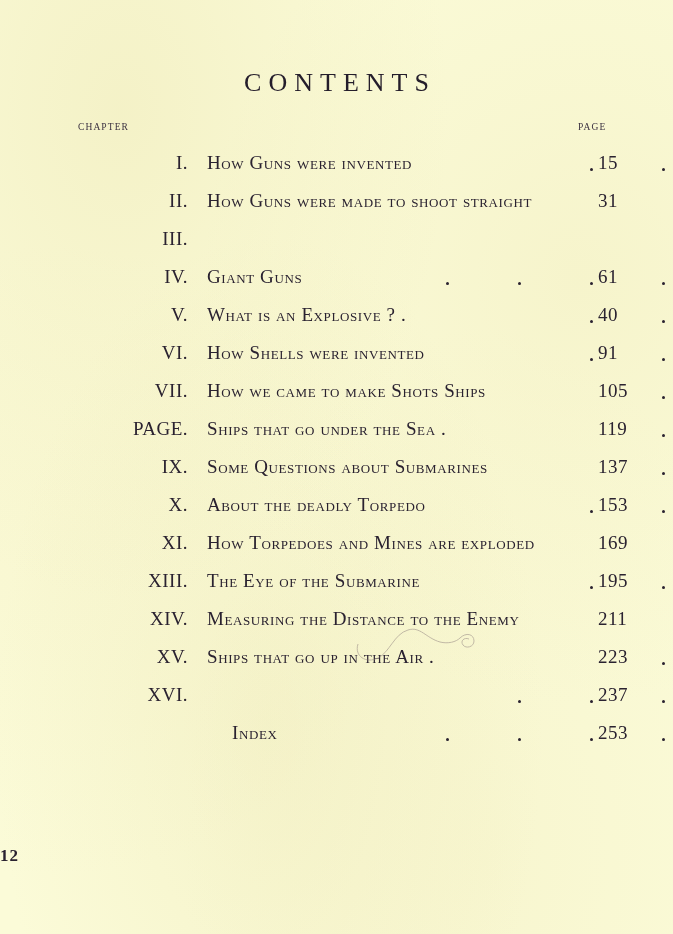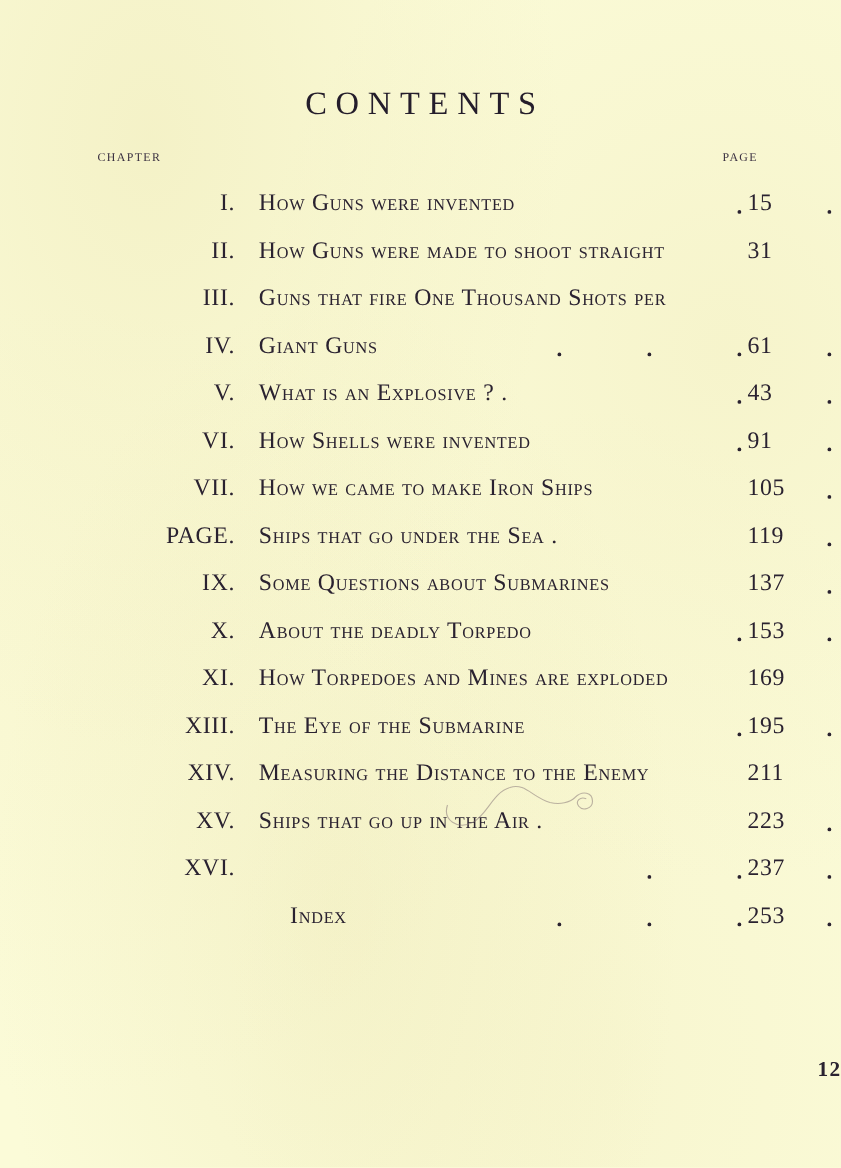--- a/index.html
+++ b/index.html
@@ -120,21 +120,21 @@
   .toc-row.index-row .entry-title {
     left: 232px;
   }
 
   
   .folio {
     position: absolute;
     left: 0;
     right: 0;
     top: 846px;
-    text-align: right;
+    text-align: left;
     font-size: 17px;
     font-weight: bold;
     letter-spacing: 1px;
   }
 
   
   .squiggle {
     position: absolute;
     left: 352px;
     top: 614px;
@@ -170,55 +170,54 @@
         <span class="page-num">15</span>
       </li>
       <li class="toc-row">
         <span class="roman">II.</span>
         <span class="entry-title">How Guns were made to shoot straight</span>
         <span class="leaders"></span>
         <span class="page-num">31</span>
       </li>
       <li class="toc-row">
         <span class="roman">III.</span>
-        <span class="entry-title">Guns that fire One Thousand Shots per</span>
         <span class="page-num"></span>
       </li>
       <li class="toc-row">
         <span class="roman">IV.</span>
         <span class="entry-title">Giant Guns</span>
         <span class="leaders">
           <span class="dot" style="left: 250px;"></span>
           <span class="dot" style="left: 322px;"></span>
           <span class="dot" style="left: 394px;"></span>
           <span class="dot" style="left: 466px;"></span>
         </span>
         <span class="page-num">61</span>
       </li>
       <li class="toc-row">
         <span class="roman">V.</span>
         <span class="entry-title">What is an Explosive ? .</span>
         <span class="leaders">
           <span class="dot" style="left: 394px;"></span>
           <span class="dot" style="left: 466px;"></span>
         </span>
-        <span class="page-num">43</span>
+        <span class="page-num">40</span>
       </li>
       <li class="toc-row">
         <span class="roman">VI.</span>
         <span class="entry-title">How Shells were invented</span>
         <span class="leaders">
           <span class="dot" style="left: 394px;"></span>
           <span class="dot" style="left: 466px;"></span>
         </span>
         <span class="page-num">91</span>
       </li>
       <li class="toc-row">
         <span class="roman">VII.</span>
-        <span class="entry-title">How we came to make Iron Ships</span>
+        <span class="entry-title">How we came to make Shots Ships</span>
         <span class="leaders">
           <span class="dot" style="left: 466px;"></span>
         </span>
         <span class="page-num">105</span>
       </li>
       <li class="toc-row">
         <span class="roman">PAGE.</span>
         <span class="entry-title">Ships that go under the Sea .</span>
         <span class="leaders">
           <span class="dot" style="left: 466px;"></span>

